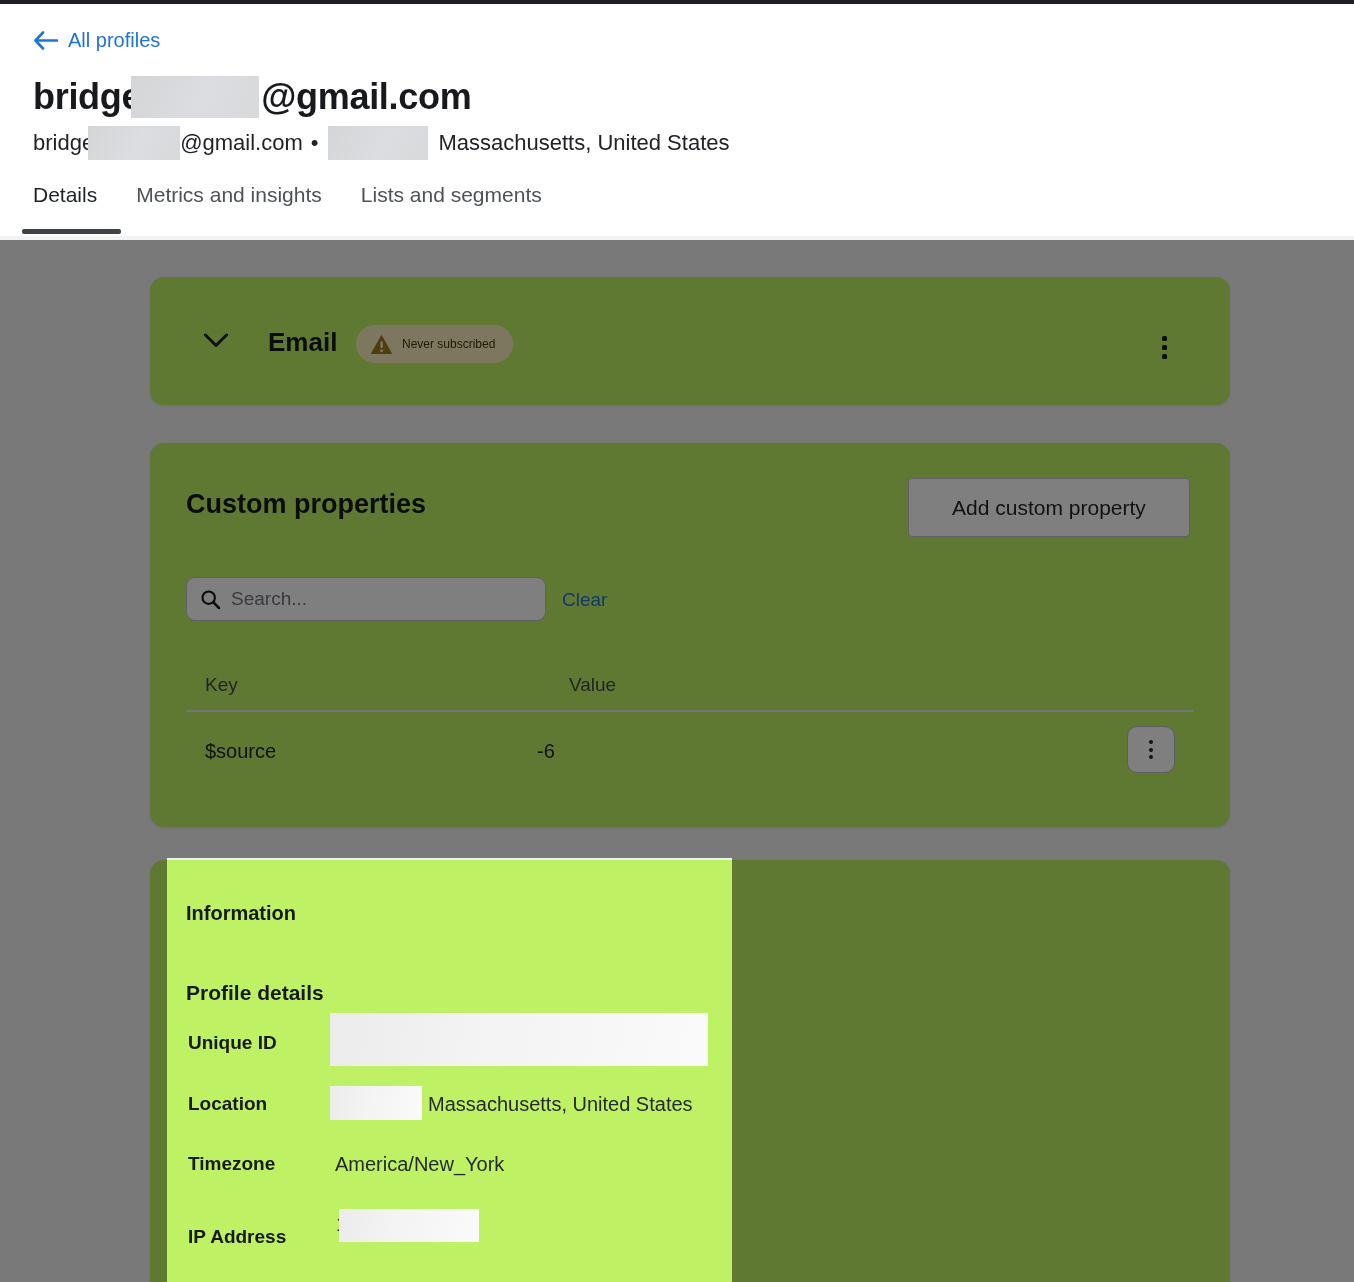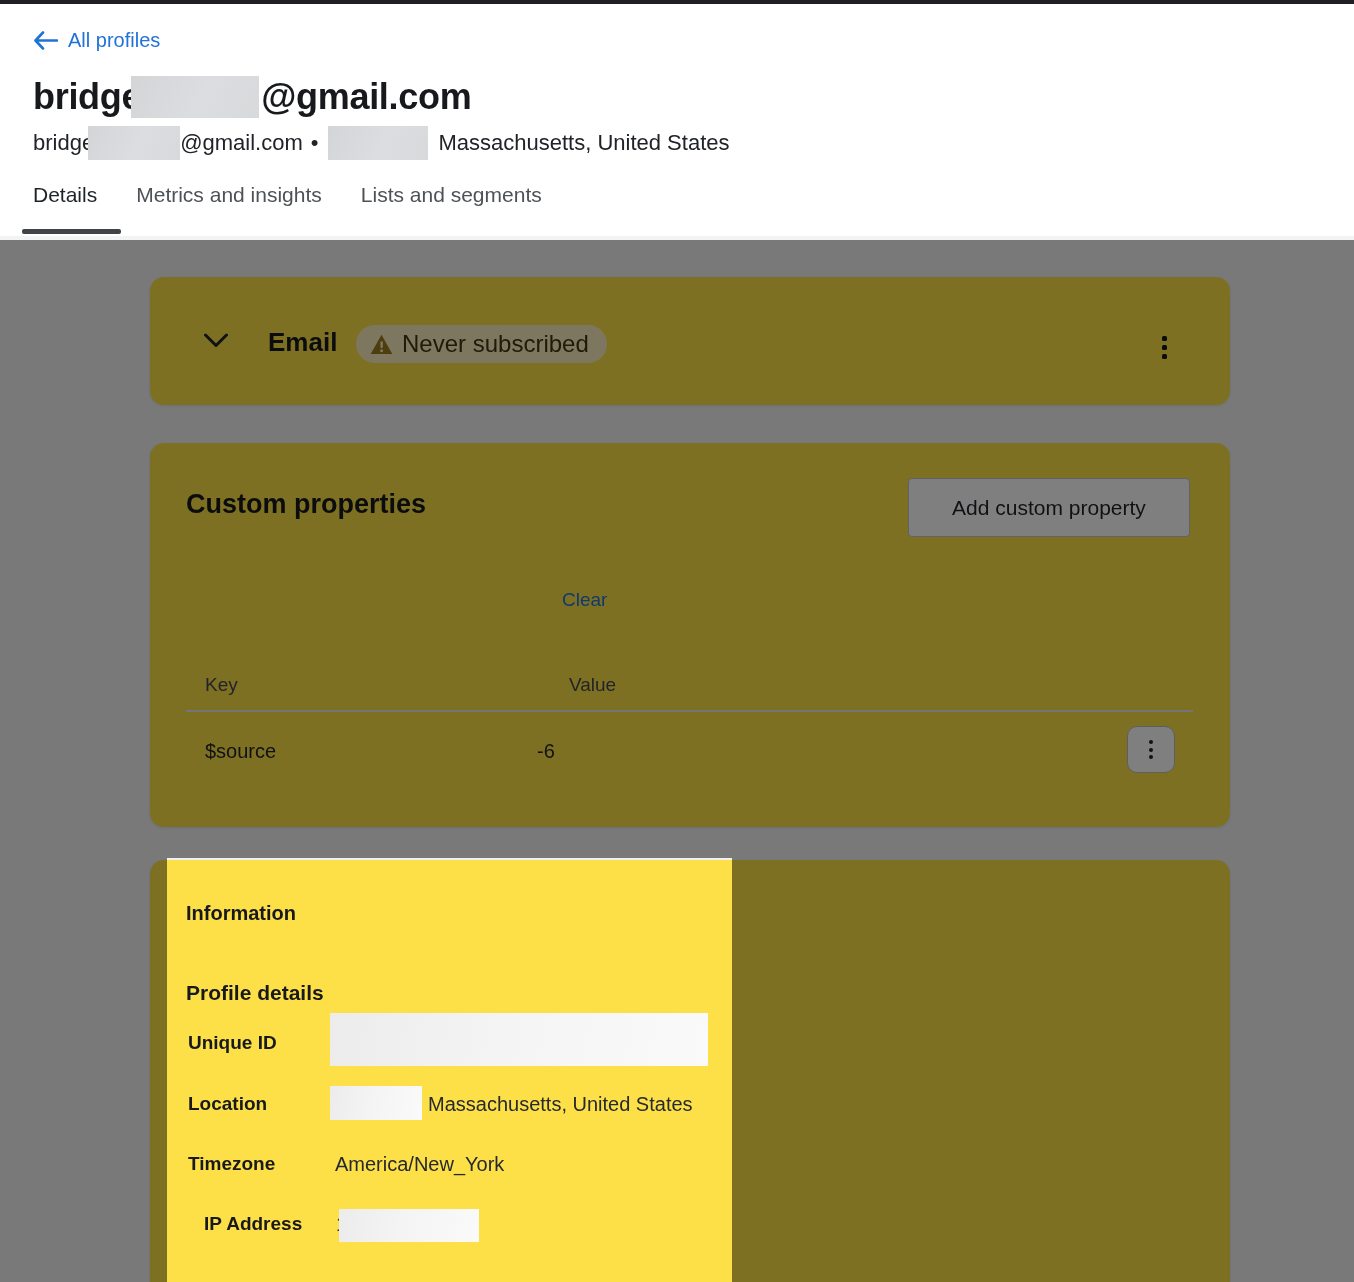--- a/index.html
+++ b/index.html
@@ -30,29 +30,29 @@
   .sub-dot { margin:0 4px 0 8px; }
 
   .tabs-row { left:33px; top:183px; display:flex; gap:39px; font-size:21px; }
   .tab { color:#4e5257; cursor:pointer; }
   .tab.active { color:#1f2328; font-weight:500; }
   .tab-underline { left:22px; top:229px; width:99px; height:5px; background:#3f4247; border-radius:2px; }
 
   
   .content-bg { left:0; top:236px; width:1354px; height:1046px; background:#f2f3f5; }
 
-  .card { background:#fde047; border-radius:14px; box-shadow:0 1px 3px rgba(23,25,28,.10); }
+  .card { background:#bef264; border-radius:14px; box-shadow:0 1px 3px rgba(23,25,28,.10); }
 
   
   .email-card { left:150px; top:277px; width:1080px; height:128px; }
   .email-chevron { left:53px; top:56px; cursor:pointer; }
   .email-title { left:118px; top:50px; font-size:26px; font-weight:700; color:#17191c; }
   .email-badge { left:206px; top:48px; height:38px; border-radius:19px; background:#FBEFC0;
                  display:flex; align-items:center; gap:9px; padding:0 18px 0 14px;
-                 font-size:24px; color:#3f3611; }
+                 font-size:12px; color:#3f3611; }
   .kebab-plain { left:1000px; top:52px; width:28px; height:36px; display:flex; flex-direction:column;
                  align-items:center; justify-content:center; gap:4px; cursor:pointer; }
   .kebab-plain i { width:5px; height:5px; background:#17191c; border-radius:1.5px; }
 
   
   .cp-card { left:150px; top:443px; width:1080px; height:384px; }
   .cp-title { left:36px; top:46px; font-size:27px; font-weight:700; color:#17191c; }
   .cp-add-btn { left:758px; top:35px; width:282px; height:59px; border:1.5px solid #c1c5cb;
                 border-radius:4px; background:#fff; display:flex; align-items:center; justify-content:center;
                 font-size:21px; font-weight:500; color:#1f2328; cursor:pointer; }
@@ -80,21 +80,21 @@
   .info-title { left:36px; top:42px; font-size:20px; font-weight:700; color:#17191c; }
   .info-section { left:36px; top:121px; font-size:21px; font-weight:700; color:#17191c;text-align:center; }
   .info-label { font-size:19px; font-weight:700; color:#17191c; }
   .info-value { font-size:20px; color:#26292d; }
   .redact-light { background:linear-gradient(100deg,#ececed 0%,#f4f4f5 45%,#fafafa 100%); }
 
   .lbl-uid { left:38px; top:172px; } .rd-uid { left:180px; top:153px; width:378px; height:53px; }
   .lbl-loc { left:38px; top:233px; } .rd-loc { left:180px; top:226px; width:92px; height:34px; }
   .val-loc { left:278px; top:233px; }
   .lbl-tz  { left:38px; top:293px; } .val-tz { left:185px; top:293px; }
-  .lbl-ip  { left:38px; top:353px;margin-left:16px; } .val-ip { left:186px; top:353px; }
+  .lbl-ip  { left:38px; top:366px; } .val-ip { left:186px; top:353px; }
   .rd-ip   { left:189px; top:349px; width:140px; height:33px; }
 
   
   .overlay { left:0; top:240px; width:1354px; height:1042px; overflow:hidden; pointer-events:none; }
   .spotlight-hole { position:absolute; left:167px; top:618px; width:565px; height:424px;
                     box-shadow:0 0 0 4000px rgba(0,0,0,0.50); }
 </style>
 </head>
 <body>
 
@@ -153,20 +153,29 @@
   <span class="abs kebab-plain">
       <i></i>
       <i></i>
       <i></i>
     </span>
 </div>
 
 <div class="abs card cp-card">
   <span class="abs cp-title">Custom properties</span>
   <button class="abs cp-add-btn">Add custom property</button>
+  <div class="abs cp-search">
+    <span style="display:flex;">
+      <svg width="21" height="21" viewBox="0 0 21 21">
+          <circle cx="8.7" cy="8.7" r="6.2" stroke="#17191c" stroke-width="2.1" fill="none"></circle>
+          <line x1="13.5" y1="13.5" x2="19" y2="19" stroke="#17191c" stroke-width="2.5" stroke-linecap="round"></line>
+        </svg>
+    </span>
+    <input type="text" placeholder="Search..." style="">
+  </div>
   <span class="abs cp-clear">Clear</span>
 
   <span class="abs cp-th cp-th-key">Key</span>
   <span class="abs cp-th cp-th-value">Value</span>
   <div class="abs cp-divider"></div>
 
   <span class="abs cp-td cp-td-key">$source</span>
   <span class="abs cp-td cp-td-value">-6</span>
   <button class="abs kebab-btn">
       <i></i>

